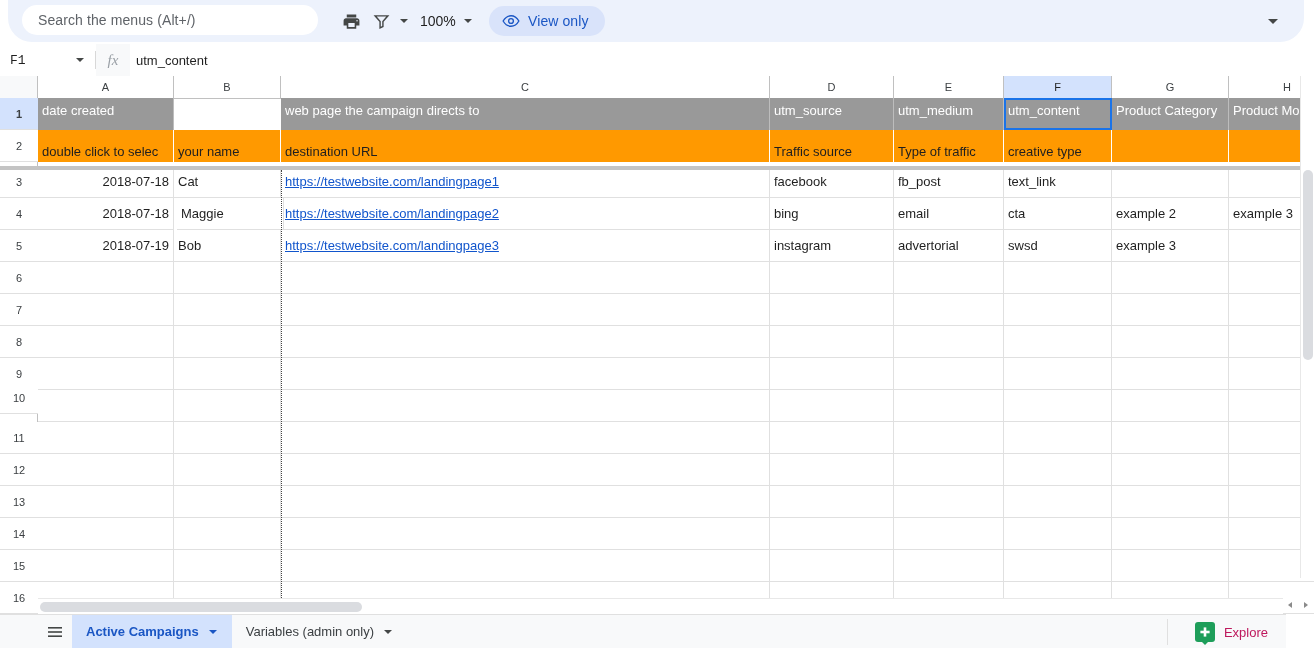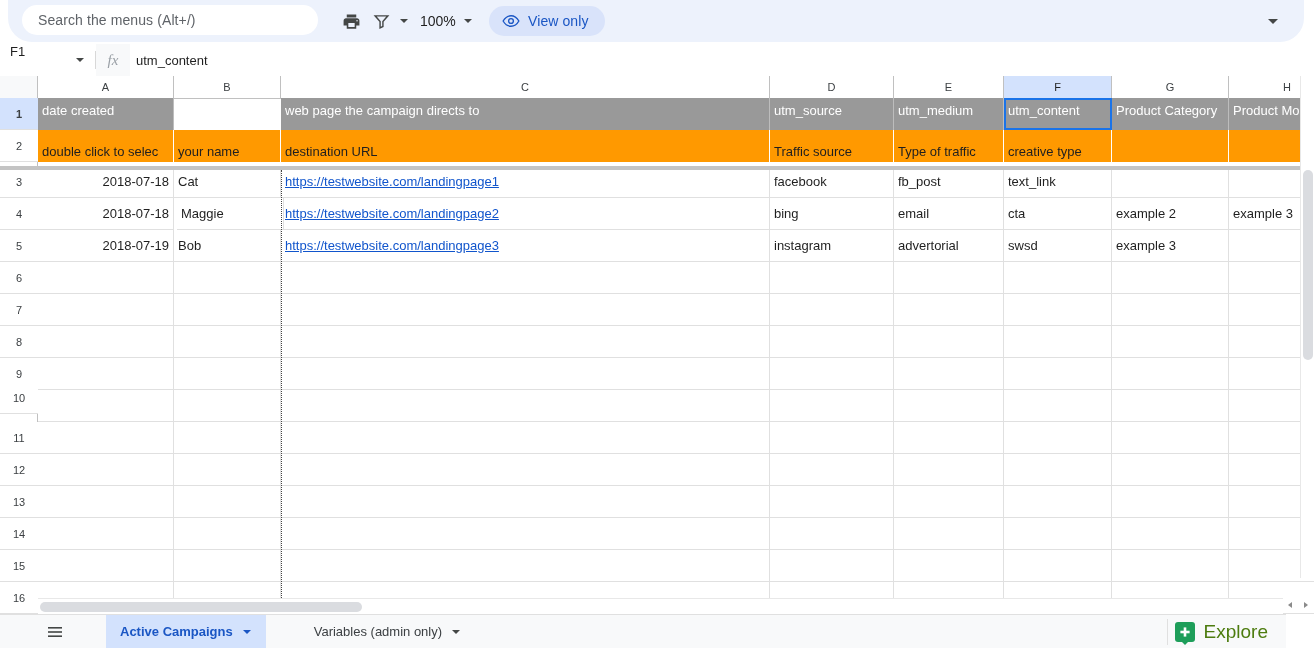--- a/index.html
+++ b/index.html
@@ -115,24 +115,25 @@
     width: 1314px; height: 32px;
     background: #ffffff;
     border-bottom: 1px solid #e0e0e0;
     display: flex;
     align-items: center;
   }
   .namebox {
     width: 95px;
     height: 32px;
     display: flex;
-    align-items: flex-start;
+    align-items: center;
     padding-left: 10px;
     box-sizing: border-box;
     position: relative;
+    font-family: Liberation Mono, monospace;
   }
   .namebox .nb-val {
     font-size: 13px;
     color: #1f1f1f;
   }
   .namebox .nb-caret {
     position: absolute;
     right: 10px; top: 50%;
     transform: translateY(-50%);
     color: #444746;
@@ -347,21 +348,20 @@
   
   .bottom-bar {
     position: absolute;
     left: 0; bottom: 0;
     width: 1286px; height: 34px;
     background: #f8f9fa;
     border-top: 1px solid #e0e0e0;
     box-sizing: border-box;
     display: flex;
     align-items: center;
-    gap: 34px;
   }
   .sheets-menu {
     width: 34px; height: 34px;
     margin-left: 38px;
     display: flex; align-items: center; justify-content: center;
     color: #444746;
   }
   .sheet-tab {
     height: 34px;
     display: flex;
@@ -400,22 +400,22 @@
     content: "";
     position: absolute;
     bottom: -3px; left: 50%;
     transform: translateX(-50%);
     width: 0; height: 0;
     border-left: 4px solid transparent;
     border-right: 4px solid transparent;
     border-top: 4px solid #1e9e5a;
   }
   .explore .elbl {
-    font-size: 19px;
-    color: #4d7c0f;
+    font-size: 13px;
+    color: #be185d;
     text-align: center;
   }
   .bottom-divider {
     position: absolute;
     right: 118px; top: 4px;
     width: 1px; height: 26px;
     background: #e0e0e0;
   }
 </style>
 </head>

